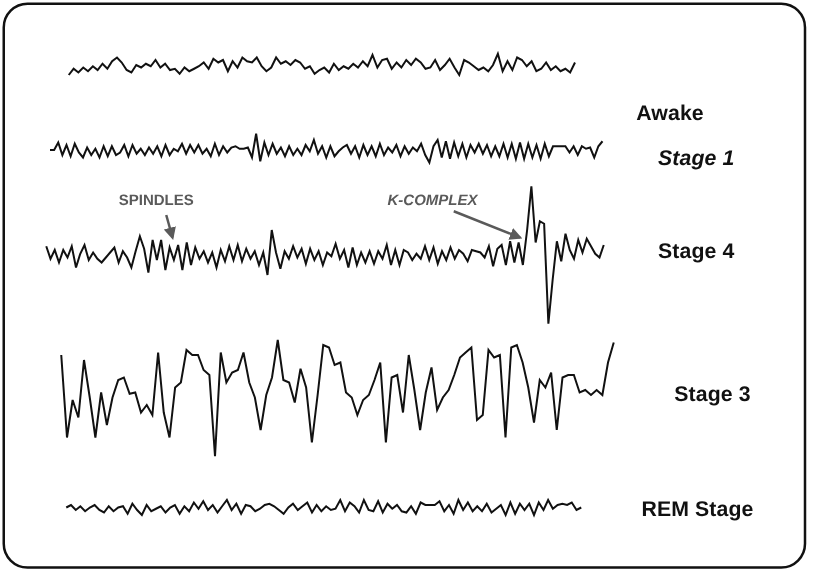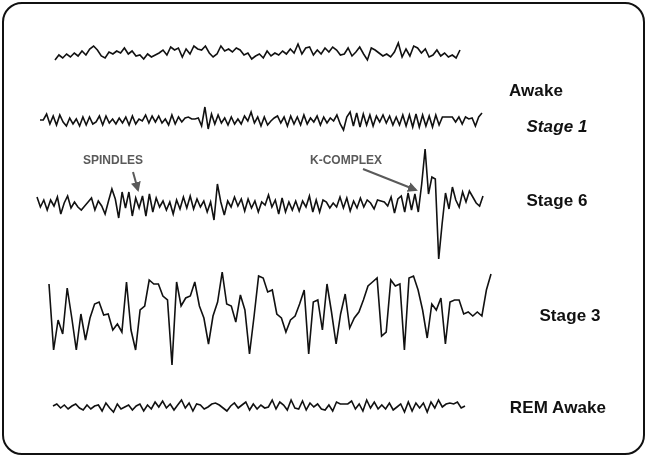--- a/index.html
+++ b/index.html
@@ -32,18 +32,18 @@
   <polyline id="wave-1" fill="none" stroke="#111111" stroke-width="1.6" points="40.0,120 43.3,120 46.6,114 49.9,124 53.2,116 56.5,125 59.8,115 63.1,122 66.4,126 69.7,118 73.0,124 76.3,119 79.6,126 82.9,117 86.2,125 89.5,117 92.8,124 96.1,122 99.4,116 102.7,125 106.0,116 109.3,123 112.6,119 115.9,124 119.2,118 122.5,123 125.8,117 129.1,125 132.4,116 135.7,124 139.0,119 142.3,121 145.6,115 148.9,123 152.1,116 155.4,122 158.7,116 162.0,123 165.3,119 168.6,125 171.9,115 175.2,124 178.5,117 181.8,122 185.1,118 188.4,117 191.7,119 195.0,119 198.3,118 201.6,126 204.9,107 208.2,129 211.5,114 214.8,124 218.1,115 221.4,123 224.7,118 228.0,125 231.3,117 234.6,124 237.9,119 241.2,124 244.5,116 247.8,121 251.1,112 254.4,123 257.7,117 261.0,126 264.3,117 267.6,125 270.9,121 274.2,118 277.5,116 280.8,123 284.1,117 287.4,126 290.7,116 294.0,124 297.3,117 300.6,125 303.9,115 307.2,124 310.5,118 313.8,122 317.1,116 320.4,125 323.7,117 327.0,123 330.3,118 333.6,121 336.9,115 340.2,124 343.5,130 346.8,117 350.1,112 353.4,126 356.7,113 360.0,127 363.3,114 366.6,125 369.9,115 373.1,126 376.4,116 379.7,122 383.0,115 386.3,123 389.6,116 392.9,125 396.2,117 399.5,125 402.8,115 406.1,126 409.4,115 412.7,127 416.0,114 419.3,127 422.6,115 425.9,126 429.2,116 432.5,127 435.8,115 439.1,125 442.4,117 445.7,117 449.0,117 452.3,117 455.6,122 458.9,117 462.2,124 465.5,117 468.8,119 472.1,118 475.4,126 478.7,117 482.0,113"></polyline>
   <polyline id="wave-2" fill="none" stroke="#111111" stroke-width="1.6" points="37.0,197 40.4,207 43.8,200 47.2,210 50.6,200 54.0,206 57.4,197 60.8,214 64.2,203 67.6,196 71.0,208 74.5,202 77.9,207 81.3,210 84.7,206 88.1,202 91.5,198 94.9,210 98.3,201 101.7,206 105.1,214 108.5,201 111.9,189 115.3,199 118.7,218 122.1,192 125.5,208 128.9,192 132.3,216 135.7,198 139.1,208 142.5,196 145.9,216 149.4,194 152.8,212 156.2,198 159.6,207 163.0,201 166.4,210 169.8,202 173.2,214 176.6,200 180.0,209 183.4,197 186.8,208 190.2,196 193.6,209 197.0,199 200.4,207 203.8,201 207.2,212 210.6,202 214.0,220 217.4,184 220.8,202 224.3,215 227.7,201 231.1,207 234.5,197 237.9,206 241.3,199 244.7,211 248.1,199 251.5,208 254.9,201 258.3,212 261.7,202 265.1,205 268.5,195 271.9,207 275.3,200 278.7,214 282.1,198 285.5,212 288.9,202 292.3,210 295.7,201 299.2,211 302.6,201 306.0,207 309.4,196 312.8,212 316.2,200 319.6,212 323.0,200 326.4,202 329.8,208 333.2,203 336.6,207 340.0,197 343.4,208 346.8,198 350.2,211 353.6,201 357.0,208 360.4,198 363.8,207 367.2,200 370.6,203 374.1,209 377.5,200 380.9,201 384.3,202 387.7,206 391.1,197 394.5,213 397.9,199 401.3,196 404.7,212 408.1,193 411.5,210 414.9,194 418.3,212 421.7,184 425.1,149 428.5,194 431.9,177 435.3,179 438.7,259 442.1,224 445.5,193 449.0,209 452.4,187 455.8,200 459.2,207 462.6,192 466.0,202 469.4,191 472.8,197 476.2,203 479.6,206 483.0,196"></polyline>
   <polyline id="wave-3" fill="none" stroke="#111111" stroke-width="1.6" points="49.0,284 53.6,350 58.1,320 62.7,334 67.2,288 71.8,318 76.3,350 80.9,314 85.5,340 90.0,318 94.6,304 99.1,302 103.7,315 108.2,314 112.8,330 117.4,324 121.9,332 126.5,282 131.0,330 135.6,350 140.1,310 144.7,306 149.2,280 153.8,284 158.4,284 162.9,296 167.5,300 172.0,365 176.6,282 181.1,306 185.7,298 190.3,296 194.8,282 199.4,306 203.9,318 208.5,344 213.0,316 217.6,302 222.2,272 226.7,304 231.3,306 235.8,322 240.4,295 244.9,310 249.5,354 254.1,316 258.6,276 263.2,278 267.7,292 272.3,290 276.8,314 281.4,318 285.9,332 290.5,320 295.1,316 299.6,304 304.2,290 308.7,354 313.3,302 317.8,300 322.4,330 327.0,284 331.5,312 336.1,344 340.6,314 345.2,294 349.7,328 354.3,318 358.9,312 363.4,300 368.0,286 372.5,282 377.1,278 381.6,336 386.2,332 390.8,280 395.3,286 399.9,284 404.4,350 409.0,278 413.5,276 418.1,290 422.6,310 427.2,338 431.8,304 436.3,310 440.9,298 445.4,344 450.0,302 454.5,300 459.1,300 463.7,314 468.2,312 472.8,316 477.3,312 481.9,316 486.4,290 491.0,274"></polyline>
   <polyline id="wave-4" fill="none" stroke="#111111" stroke-width="1.6" points="53.0,406 56.8,404 60.6,408 64.3,405 68.1,409 71.9,406 75.7,404 79.5,408 83.2,410 87.0,405 90.8,409 94.6,406 98.4,405 102.1,411 105.9,403 109.7,408 113.5,412 117.3,404 121.0,409 124.8,407 128.6,405 132.4,410 136.2,406 139.9,404 143.7,411 147.5,405 151.3,409 155.1,402 158.8,407 162.6,401 166.4,408 170.2,404 174.0,410 177.7,405 181.5,400 185.3,408 189.1,403 192.9,411 196.6,404 200.4,405 204.2,409 208.0,407 211.8,404 215.5,403 219.3,405 223.1,408 226.9,411 230.7,406 234.4,403 238.2,408 242.0,405 245.8,402 249.6,410 253.3,404 257.1,409 260.9,405 264.7,408 268.4,407 272.2,400 276.0,409 279.8,402 283.6,405 287.3,410 291.1,400 294.9,408 298.7,409 302.5,401 306.2,410 310.0,403 313.8,407 317.6,404 321.4,409 325.1,410 328.9,405 332.7,411 336.5,402 340.3,404 344.0,404 347.8,404 351.6,401 355.4,409 359.2,404 362.9,411 366.7,400 370.5,408 374.3,402 378.1,409 381.8,405 385.6,409 389.4,403 393.2,410 397.0,407 400.7,404 404.5,412 408.3,402 412.1,411 415.9,403 419.6,408 423.4,403 427.2,412 431.0,402 434.8,408 438.5,400 442.3,407 446.1,404 449.9,403 453.7,404 457.4,402 461.2,408 465.0,406"></polyline>
   <line id="arrow-0" stroke="#5a5a5a" stroke-width="2" marker-end="url(#arrowhead)" x1="133" y1="172" x2="138" y2="190"></line>
   <line id="arrow-1" stroke="#5a5a5a" stroke-width="2" marker-end="url(#arrowhead)" x1="363" y1="169" x2="416" y2="190"></line>
 </svg>
 
 <div class="stage-label" id="label-0" style="left: 536px; top: 40px; margin-top: 41px;">Awake</div>
 <div class="stage-label" id="label-1" style="left: 557px; top: 117px; font-style: italic;">Stage 1</div>
-<div class="stage-label" id="label-2" style="left: 557px; top: 191px;">Stage 6</div>
+<div class="stage-label" id="label-2" style="left: 557px; top: 191px;">Stage 4</div>
 <div class="stage-label" id="label-3" style="left: 570px; top: 306px;">Stage 3</div>
-<div class="stage-label" id="label-4" style="left: 558px; top: 398px;">REM Awake</div>
+<div class="stage-label" id="label-4" style="left: 558px; top: 398px;">REM Stage</div>
 
-<div class="annot" id="annot-0" style="left: 83px; top: 153px; color: rgb(90, 90, 90);">SPINDLES</div>
-<div class="annot" id="annot-1" style="left: 310px; top: 153px; color: rgb(90, 90, 90);">K-COMPLEX</div>
+<div class="annot" id="annot-0" style="left: 95px; top: 153px; color: rgb(90, 90, 90);">SPINDLES</div>
+<div class="annot" id="annot-1" style="left: 310px; top: 153px; color: rgb(90, 90, 90); font-style: italic;">K-COMPLEX</div>
 
 </body></html>

